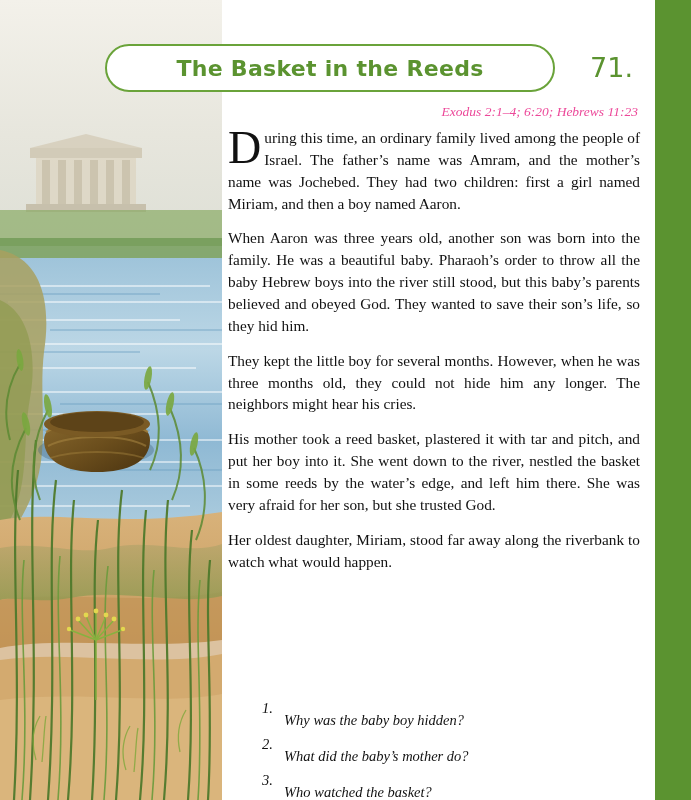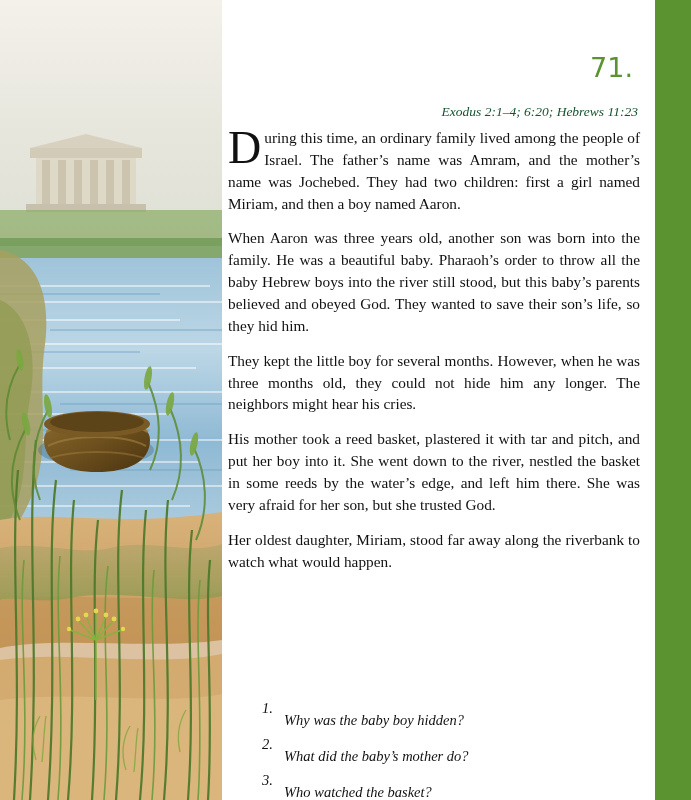--- a/index.html
+++ b/index.html
@@ -73,21 +73,21 @@
   
   .text-col {
     position: absolute;
     left: 228px; top: 104px;
     width: 412px;
   }
   .scripture-ref {
     text-align: right;
     font-style: italic;
     font-size: 13.5px;
-    color: #14532d;
+    color: #ec4899;
     margin-bottom: 7px;
     padding-right: 2px;
   }
   p.body {
     font-size: 15.3px;
     line-height: 1.43;
     color: #111111;
     margin: 0 0 13px 0;
     text-align: justify;
     hyphens: auto;
@@ -280,20 +280,23 @@
       <g stroke="#7fa83c" stroke-width="1.3" fill="none" opacity="0.8">
         <path d="M36 760 C30 740 34 726 40 716"></path>
         <path d="M42 762 C44 742 44 728 46 716"></path>
         <path d="M126 770 C120 752 124 736 130 726"></path>
         <path d="M134 772 C136 752 136 738 138 728"></path>
         <path d="M180 752 C176 734 180 720 186 710"></path>
       </g>
     </svg>
   </div>
 
+  <div class="title-plate">
+    <span class="title-text">The Basket in the Reeds</span>
+  </div>
 
   <div class="page-number">71.</div>
 
   <div class="text-col">
     <div class="scripture-ref">Exodus 2:1–4; 6:20; Hebrews 11:23</div>
 
     <p class="body dropcap-para">
       <span class="dropcap">D</span><span>uring this time, an ordinary family lived among the people of Israel. The father’s name was Amram, and the mother’s name was Jochebed. They had two children: first a girl named Miriam, and then a boy named Aaron.</span>
     </p>
     <p class="body">When Aaron was three years old, another son was born into the family. He was a beautiful baby. Pharaoh’s order to throw all the baby Hebrew boys into the river still stood, but this baby’s parents believed and obeyed God. They wanted to save their son’s life, so they hid him.</p>

